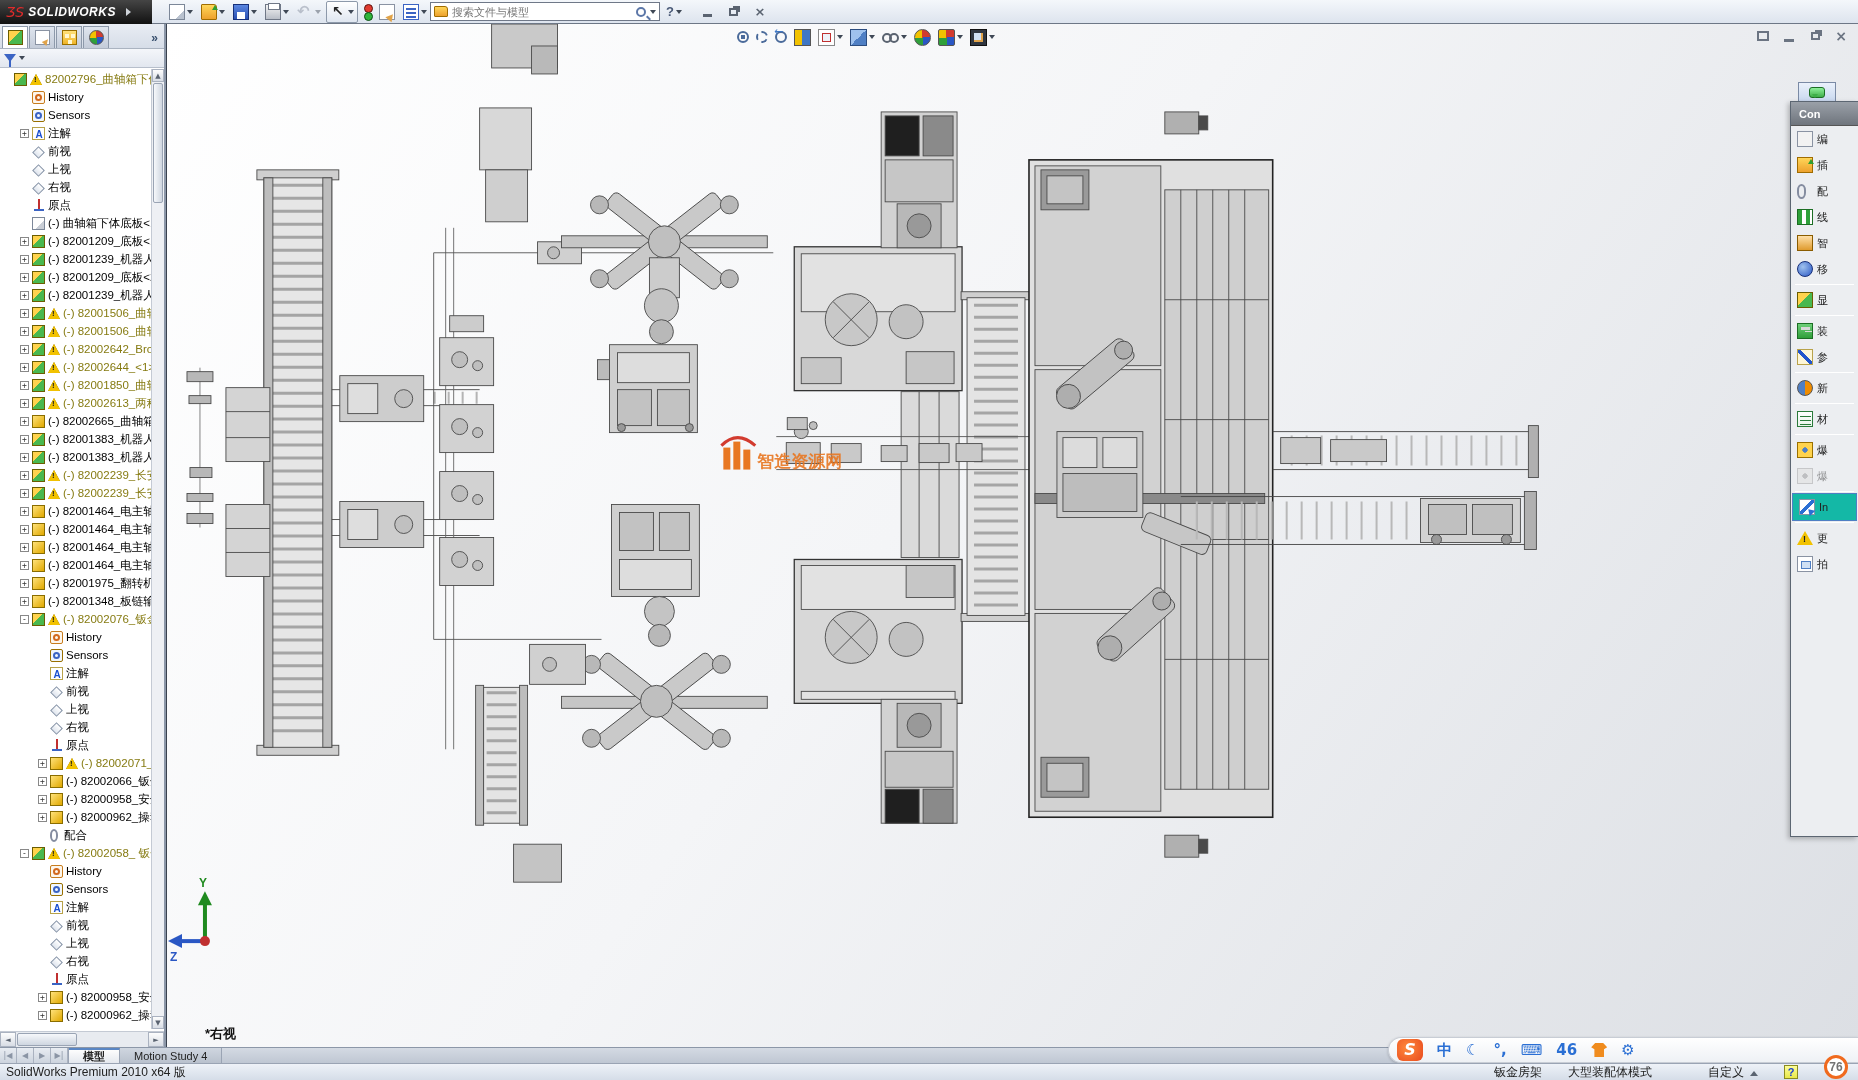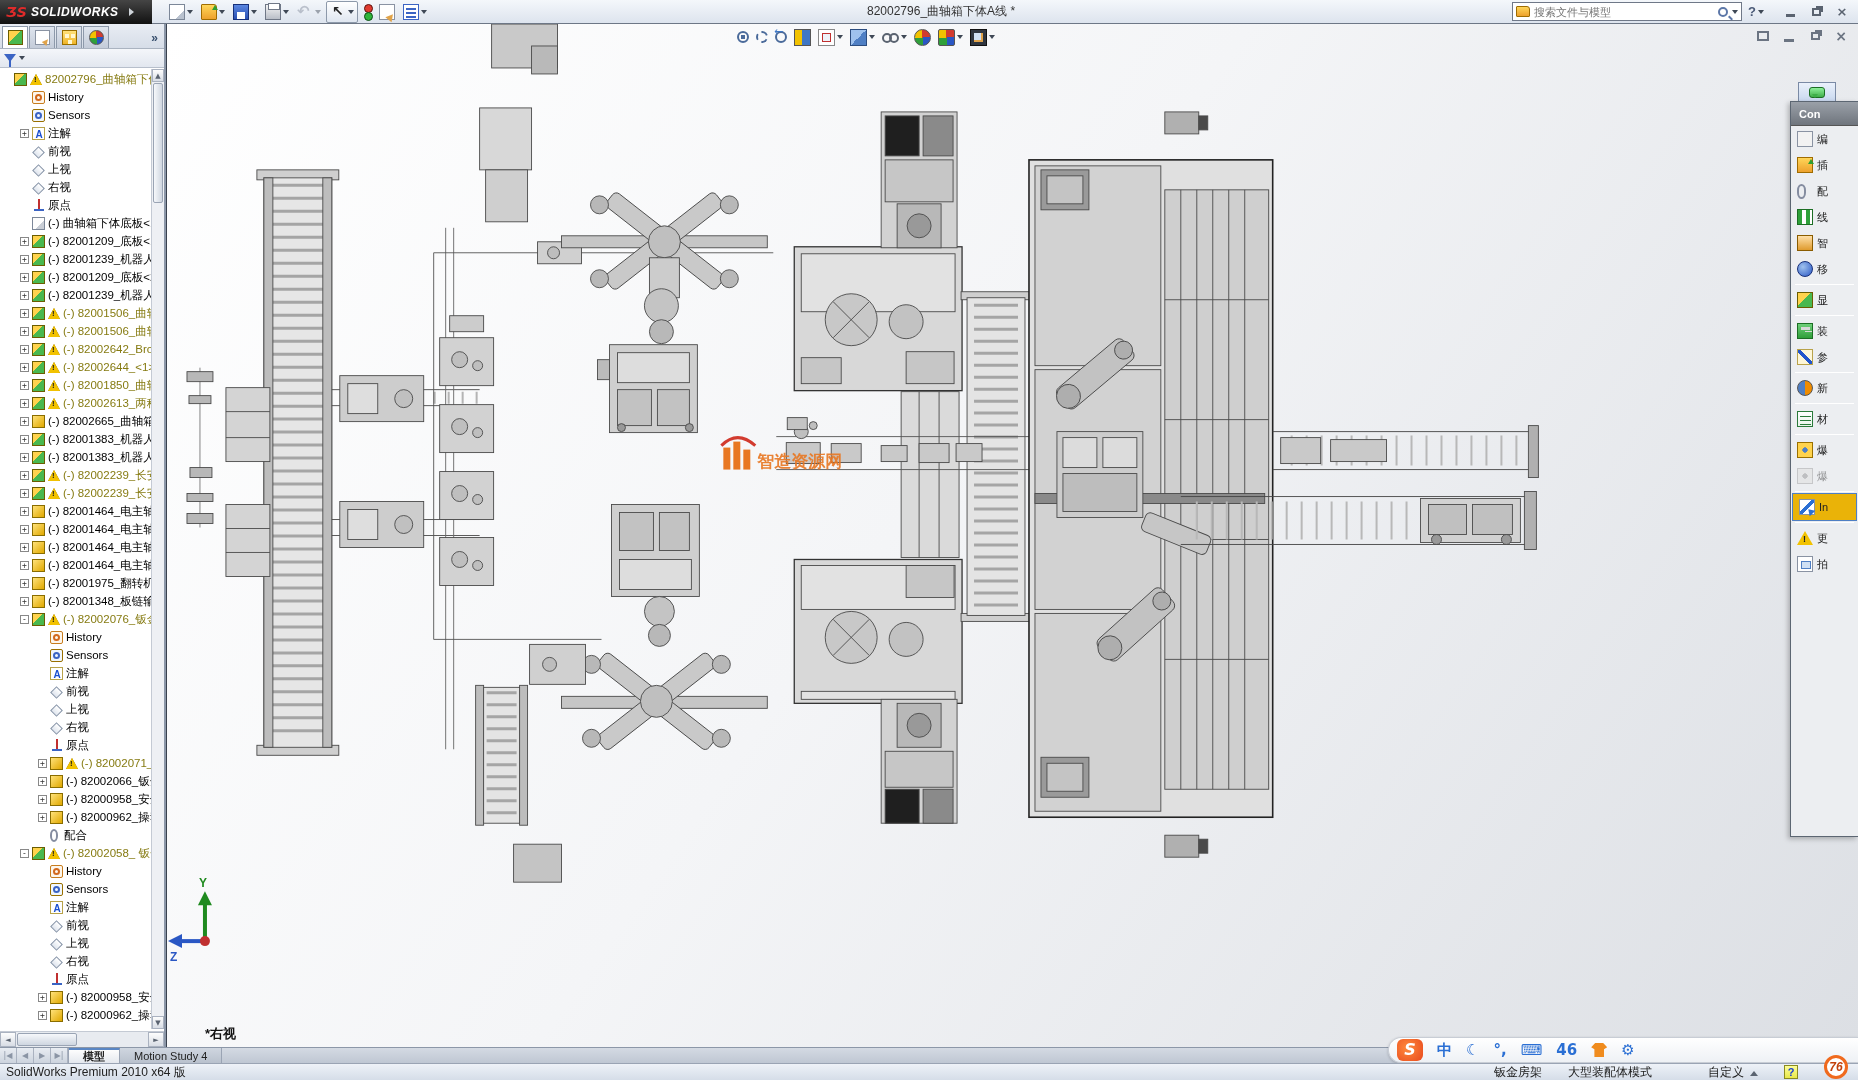--- a/index.html
+++ b/index.html
@@ -3,21 +3,21 @@
 <meta charset="utf-8">
 <style>
   *{margin:0;padding:0;box-sizing:border-box;}
   html,body{width:1858px;height:1080px;overflow:hidden;}
   body{font-family:"Liberation Sans","DejaVu Sans",sans-serif;font-size:12px;background:#dfe3e8;position:relative;}
   #app{position:absolute;inset:0;}
 
   
   #titlebar{position:absolute;left:0;top:0;right:0;height:24px;background:linear-gradient(#f4f7fb,#dde4ee);border-bottom:1px solid #6d7786;display:flex;align-items:center;}
   #logo{width:152px;height:24px;background:linear-gradient(#454545,#111);display:flex;align-items:center;padding-left:6px;gap:4px;flex:none;}
-  #logo .mark{color:#e02b2b;font-weight:bold;font-style:italic;font-size:14px;font-family:"DejaVu Sans",sans-serif;}
+  #logo .mark{color:#e02b2b;font-weight:normal;font-style:italic;font-size:14px;font-family:"DejaVu Sans",sans-serif;}
   #logo .brand{color:#fff;font-weight:bold;font-style:italic;letter-spacing:.5px;font-size:12px;}
   #logo .menuarrow{width:0;height:0;border-top:4px solid transparent;border-bottom:4px solid transparent;border-left:5px solid #cfd4da;margin-left:6px;}
   #maintoolbar{display:flex;align-items:center;gap:2px;padding-left:14px;flex:none;}
   .tbtn{display:inline-flex;align-items:center;gap:2px;padding:2px 3px;border-radius:2px;}
   .tbtn.boxed{border:1px solid #8d99aa;background:linear-gradient(#fff,#dfe6f0);}
   .tbtn.disabled{opacity:.45;}
   .tbico{display:inline-block;width:16px;height:16px;position:relative;font-style:normal;}
   .caret{width:0;height:0;border-left:3px solid transparent;border-right:3px solid transparent;border-top:4px solid #3f4856;display:inline-block;}
   .tb-new{background:linear-gradient(135deg,#ffffff 70%,#b9c2cf 70%);border:1px solid #7c8798;}
   .tb-open{background:linear-gradient(#ffd659,#eda12d);border:1px solid #a06c00;border-radius:1px 3px 1px 1px;}
@@ -130,21 +130,21 @@
   .vp-close{font-size:14px;font-weight:bold;font-family:"DejaVu Sans",sans-serif;}
   #viewlabel{position:absolute;left:38px;bottom:4px;font-weight:bold;color:#111;font-size:13px;}
 
   
   #rptab{position:absolute;right:22px;top:58px;width:38px;height:19px;border:1px solid #7a8aa5;border-bottom:none;background:linear-gradient(#eaf1fb,#c9d8ef);display:flex;align-items:center;justify-content:center;}
   .bubble{width:16px;height:11px;background:linear-gradient(#8ef09a,#3fae49);border:1px solid #1c6e24;border-radius:3px;position:relative;}
   .bubble::after{content:"";position:absolute;left:2px;bottom:-4px;border:3px solid transparent;border-top:4px solid #3fae49;}
   #rpanel{position:absolute;right:0;top:77px;width:68px;height:736px;background:#eceef1;border:1px solid #5c6672;border-right:none;box-shadow:-2px 2px 5px rgba(0,0,0,.25);}
   #rphead{height:24px;background:linear-gradient(#9aa0a8,#6f757d);color:#fff;font-weight:bold;font-size:11px;display:flex;align-items:center;padding-left:8px;border-bottom:1px solid #555;}
   .rpitem{height:26px;display:flex;align-items:center;gap:4px;padding-left:6px;}
-  .rpitem.selected{outline:1px solid #4f7fc4;background:#eab308;margin:0 2px;}
+  .rpitem.selected{outline:1px solid #4f7fc4;background:#14b8a6;margin:0 2px;}
   .rpitem.disabled{opacity:.45;}
   .rpsep{height:1px;background:#b8bec6;border-bottom:1px solid #fff;margin:2px 4px;}
   .rpico{width:16px;height:16px;flex:none;position:relative;display:inline-block;}
   .rplabel{font-size:11px;color:#222;}
   .rp-edit{border:1px solid #8a93a3;background:#f2f2f2;}
   .rp-insert{background:linear-gradient(#ffd659,#eda12d);border:1px solid #a06c00;}
   .rp-insert::after{content:"";position:absolute;right:-2px;top:-2px;border:3px solid transparent;border-bottom:5px solid #2f9e2f;}
   .rp-mate{border:2px solid #858da0;border-radius:5px/7px;width:9px;height:15px;margin-right:7px;}
   .rp-linear{background:repeating-linear-gradient(90deg,#2fa03a 0 4px,#fff 4px 8px);border:1px solid #1c6e24;}
   .rp-smart{background:linear-gradient(#ffe0a8,#df9b2e);border:1px solid #8a5c00;}
@@ -171,21 +171,21 @@
   .navbtn{width:17px;display:flex;align-items:center;justify-content:center;color:#8b95a5;font-size:8px;background:linear-gradient(#e8ecf2,#cdd4de);border-right:1px solid #aab2c0;font-family:"DejaVu Sans",sans-serif;}
   .doctab{padding:0 14px;display:flex;align-items:center;font-size:11px;color:#222;border-right:1px solid #9aa4b4;background:linear-gradient(#cfd6e0,#b9c1cd);}
   .doctab.active{background:linear-gradient(#fdfdfd,#e4e8ee);font-weight:bold;border-top:2px solid #5a86c4;}
 
   
   #statusbar{position:absolute;left:0;bottom:0;right:0;height:17px;background:linear-gradient(#eef2f8,#d5dde8);border-top:1px solid #9aa4b4;display:flex;align-items:center;font-size:12px;color:#222;}
   #status-left{padding-left:6px;}
   #status-right{margin-left:auto;display:flex;align-items:center;gap:26px;padding-right:10px;}
   .upcaret{width:0;height:0;border-left:4px solid transparent;border-right:4px solid transparent;border-bottom:5px solid #5a6370;display:inline-block;margin-left:6px;}
   .qbox{width:14px;height:14px;background:linear-gradient(#fdfd9a,#e8e84a);border:1px solid #8a8a20;color:#1a3fd0;font-weight:bold;font-size:11px;display:flex;align-items:center;justify-content:center;}
-  #imebadge{width:24px;height:24px;border-radius:50%;background:#fff;border:3px solid #f06a1e;color:#c2410c;font-weight:bold;display:flex;align-items:center;justify-content:center;margin-top:-10px;font-style:italic;}
+  #imebadge{width:24px;height:24px;border-radius:50%;background:#fff;border:3px solid #f06a1e;color:#737373;font-weight:bold;display:flex;align-items:center;justify-content:center;margin-top:-10px;}
 
   
   #imebar{position:absolute;right:0;bottom:17px;width:470px;height:26px;background:linear-gradient(#ffffff,#eef1f5);border:1px solid #c8cdd5;border-right:none;border-radius:13px 0 0 13px;display:flex;align-items:center;gap:14px;padding:0 10px 0 8px;box-shadow:0 1px 3px rgba(0,0,0,.2);}
   .imeitem{font-size:15px;line-height:1;font-family:"DejaVu Sans",sans-serif;}
   .ime-sogou{width:26px;height:22px;background:radial-gradient(circle at 40% 40%,#ff8a3c,#e8491d);border-radius:6px;color:#fff;font-weight:bold;font-style:italic;display:flex;align-items:center;justify-content:center;font-size:16px;}
   .ime-blue{color:#2a6fd4;font-weight:bold;}
   .ime-shirt{width:16px;height:14px;background:#f08c1e;clip-path:polygon(25% 0,75% 0,100% 30%,80% 45%,80% 100%,20% 100%,20% 45%,0 30%);}
 </style>
 </head>
 <body>
@@ -227,21 +227,20 @@
           <i class="tbico tb-traffic"></i>
         </span>
         <span class="tbtn">
           <i class="tbico tb-note"></i>
         </span>
         <span class="tbtn">
           <i class="tbico tb-options"></i>
           <i class="caret"></i>
         </span>
       </div>
-    <div id="title">82002796_曲轴箱下体A线 *</div>
     <div id="titleright">
       <div id="searchbox">
         <span class="ic-folder"></span>
         <input class="search-input" placeholder="搜索文件与模型" style="">
         <span class="ic-mag"></span>
         <span class="caret"></span>
       </div>
       <div class="helpbtn">
         <span>?</span>
         <span class="caret"></span>

